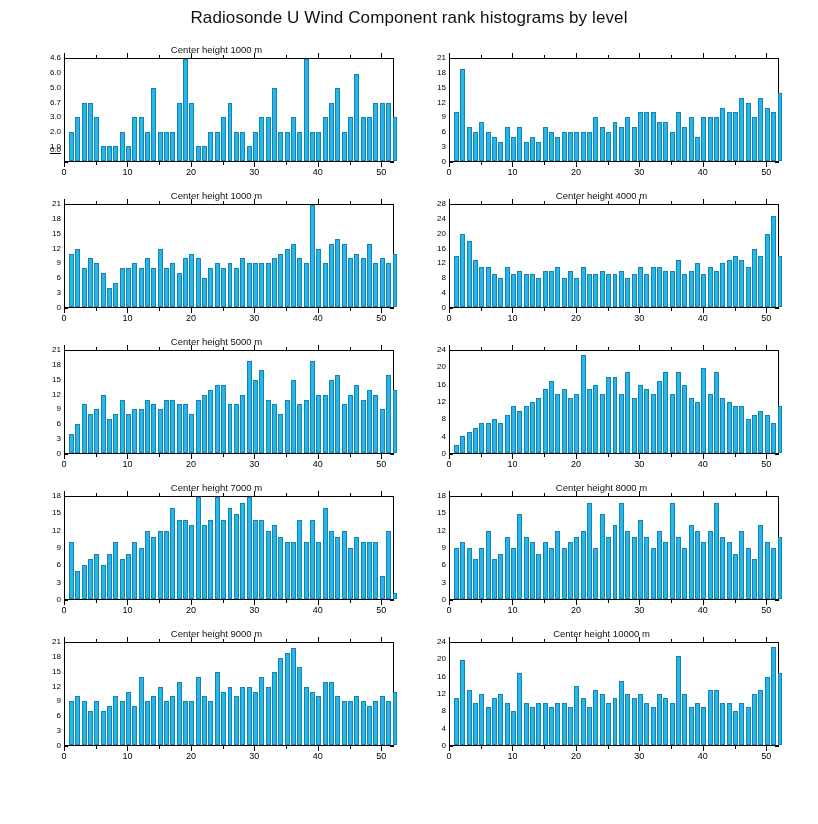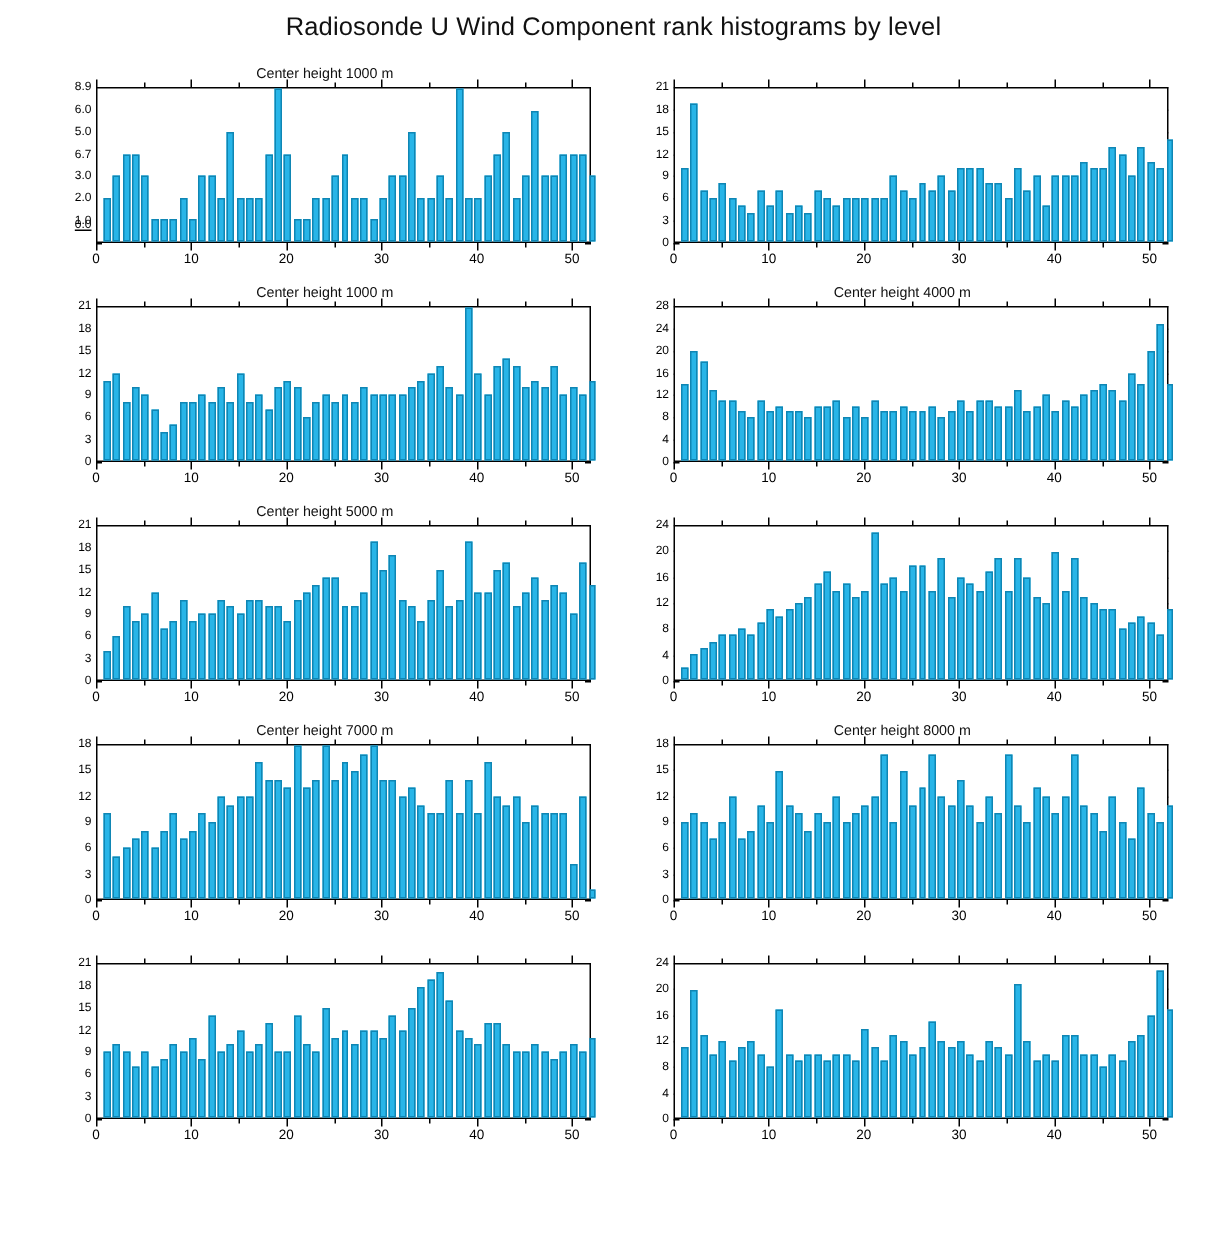--- a/index.html
+++ b/index.html
@@ -161,21 +161,21 @@
           <div class="ytick" style="top: 0px;"></div>
           <div class="ytick-r" style="top: 0px;"></div>
           <div class="ylabels">
             <div class="ylabel" style="top: 92px; text-decoration: underline;">0.0</div>
             <div class="ylabel" style="top: 89.1429px;">1.0</div>
             <div class="ylabel" style="top: 74.2857px;">2.0</div>
             <div class="ylabel" style="top: 59.4286px;">3.0</div>
             <div class="ylabel" style="top: 44.5714px;">6.7</div>
             <div class="ylabel" style="top: 29.7143px;">5.0</div>
             <div class="ylabel" style="top: 14.8571px;">6.0</div>
-            <div class="ylabel" style="top: 0px;">8.9</div>
+            <div class="ylabel" style="top: 0px;">4.6</div>
           </div>
           <div class="axis-area">
             <div class="bars">
               <div class="bar" style="left: 3.87115px; width: 4.95px; height: 29.1429px;"></div>
               <div class="bar" style="left: 10.2173px; width: 4.95px; height: 43.7143px;"></div>
               <div class="bar" style="left: 16.5635px; width: 4.95px; height: 58.2857px;"></div>
               <div class="bar" style="left: 22.9096px; width: 4.95px; height: 58.2857px;"></div>
               <div class="bar" style="left: 29.2558px; width: 4.95px; height: 43.7143px;"></div>
               <div class="bar" style="left: 35.6019px; width: 4.95px; height: 14.5714px;"></div>
               <div class="bar" style="left: 41.9481px; width: 4.95px; height: 14.5714px;"></div>
@@ -1044,20 +1044,21 @@
           <div class="xtick-top" style="left: 293.846px; height: 5px; top: -5px;"></div>
           <div class="xlabel" style="left: 293.846px;">40</div>
           <div class="xtick-minor" style="left: 325.577px;"></div>
           <div class="xtick-top" style="left: 325.577px; height: 3px; top: -3px;"></div>
           <div class="xtick" style="left: 357.308px;"></div>
           <div class="xtick-top" style="left: 357.308px; height: 5px; top: -5px;"></div>
           <div class="xlabel" style="left: 357.308px;">50</div>
         </div>
       </div>
       <div class="panel" style="left: 24px; top: 628px;">
+        <div class="panel-title">Center height 9000 m</div>
         <div class="plot-wrap">
           <div class="ytick" style="top: 104px;"></div>
           <div class="ytick-r" style="top: 104px;"></div>
           <div class="ytick" style="top: 89.1429px;"></div>
           <div class="ytick-r" style="top: 89.1429px;"></div>
           <div class="ytick" style="top: 74.2857px;"></div>
           <div class="ytick-r" style="top: 74.2857px;"></div>
           <div class="ytick" style="top: 59.4286px;"></div>
           <div class="ytick-r" style="top: 59.4286px;"></div>
           <div class="ytick" style="top: 44.5714px;"></div>
@@ -1158,20 +1159,21 @@
           <div class="xtick-top" style="left: 293.846px; height: 5px; top: -5px;"></div>
           <div class="xlabel" style="left: 293.846px;">40</div>
           <div class="xtick-minor" style="left: 325.577px;"></div>
           <div class="xtick-top" style="left: 325.577px; height: 3px; top: -3px;"></div>
           <div class="xtick" style="left: 357.308px;"></div>
           <div class="xtick-top" style="left: 357.308px; height: 5px; top: -5px;"></div>
           <div class="xlabel" style="left: 357.308px;">50</div>
         </div>
       </div>
       <div class="panel" style="left: 409px; top: 628px;">
+        <div class="panel-title">Center height 10000 m</div>
         <div class="plot-wrap">
           <div class="ytick" style="top: 104px;"></div>
           <div class="ytick-r" style="top: 104px;"></div>
           <div class="ytick" style="top: 86.6667px;"></div>
           <div class="ytick-r" style="top: 86.6667px;"></div>
           <div class="ytick" style="top: 69.3333px;"></div>
           <div class="ytick-r" style="top: 69.3333px;"></div>
           <div class="ytick" style="top: 52px;"></div>
           <div class="ytick-r" style="top: 52px;"></div>
           <div class="ytick" style="top: 34.6667px;"></div>

